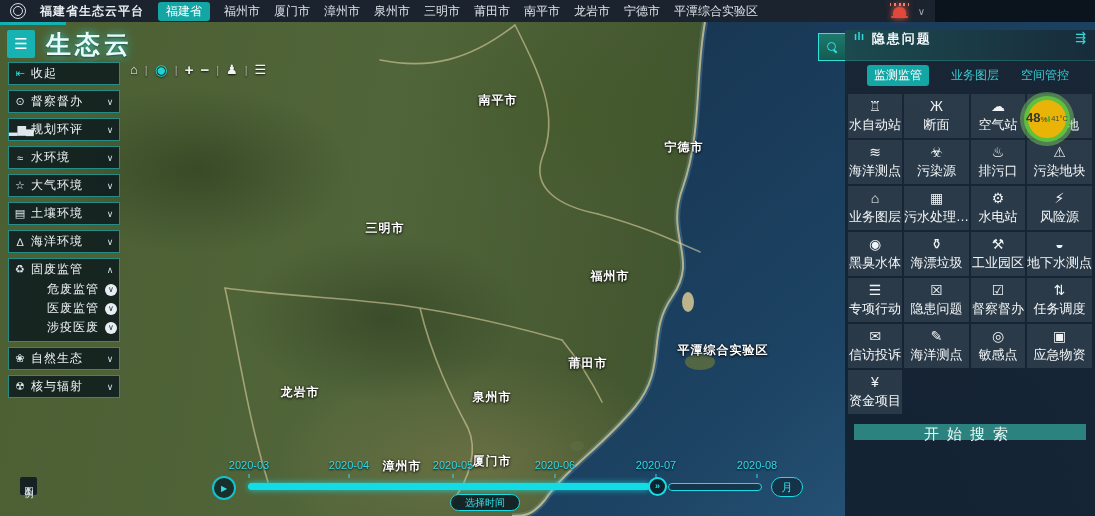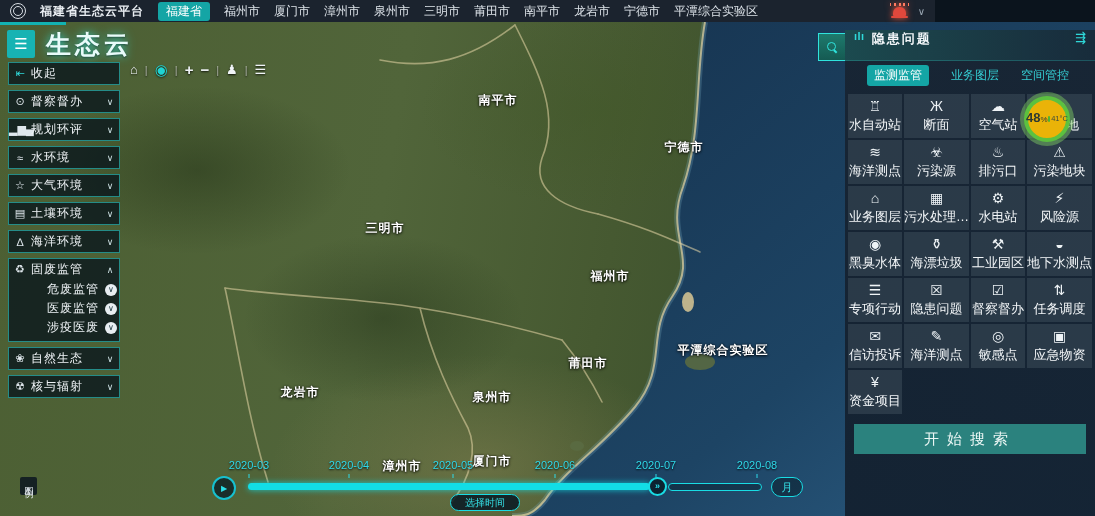--- a/index.html
+++ b/index.html
@@ -116,21 +116,21 @@
      transform:rotate(45deg);transform-origin:left center;}
   .tabs-row{display:flex;align-items:center;gap:10px;margin:4px 10px 2px;font-size:12px;flex:0 0 auto;}
   .chip{color:#35cfd4;cursor:pointer;white-space:nowrap;margin-left:12px;}
   .chip.active{background:#14a5a5;color:#fff;padding:2px 7px;border-radius:3px;}
   .grid{margin:6px 3px 0;display:grid;grid-template-columns:repeat(4,1fr);grid-auto-rows:44px;gap:2px;flex:0 0 auto;}
   .cell{background:rgba(60,76,90,.55);display:flex;flex-direction:column;align-items:center;justify-content:center;
      gap:2px;cursor:pointer;}
   .cell .g-ic{font-size:14px;color:#eef3f6;line-height:16px;height:16px;}
   .cell .g-lbl{font-size:13px;color:#f4f7f9;white-space:nowrap;}
   .cell.empty{background:transparent;cursor:default;}
-  .start-btn{margin:10px 9px 0;height:30px;flex:0 0 auto;background:#2b827e;border:0;color:#ecf7f5;
+  .start-btn{margin:10px 9px 0;height:16px;flex:0 0 auto;background:#2b827e;border:0;color:#ecf7f5;
      font-size:15px;letter-spacing:8px;cursor:pointer;font-family:inherit;}
 
   
   .gauge{position:absolute;left:1024px;top:96px;width:38px;height:38px;border-radius:50%;z-index:55;
      background:#eab308;border:4px solid #5cc13f;box-shadow:0 0 0 4px rgba(130,210,100,.45);
      display:flex;flex-direction:row;align-items:center;justify-content:center;cursor:pointer;}
   .gauge-val{color:#2e3a32;font-size:13px;font-weight:bold;line-height:12px;}
   .gauge-val .unit{font-size:8px;font-weight:normal;}
   .gauge-temp{color:#3a4a3e;font-size:7.5px;line-height:8px;display:flex;align-items:center;gap:1px;}
   .thermo{width:2.5px;height:6px;background:#4db530;border-radius:2px;display:inline-block;}

